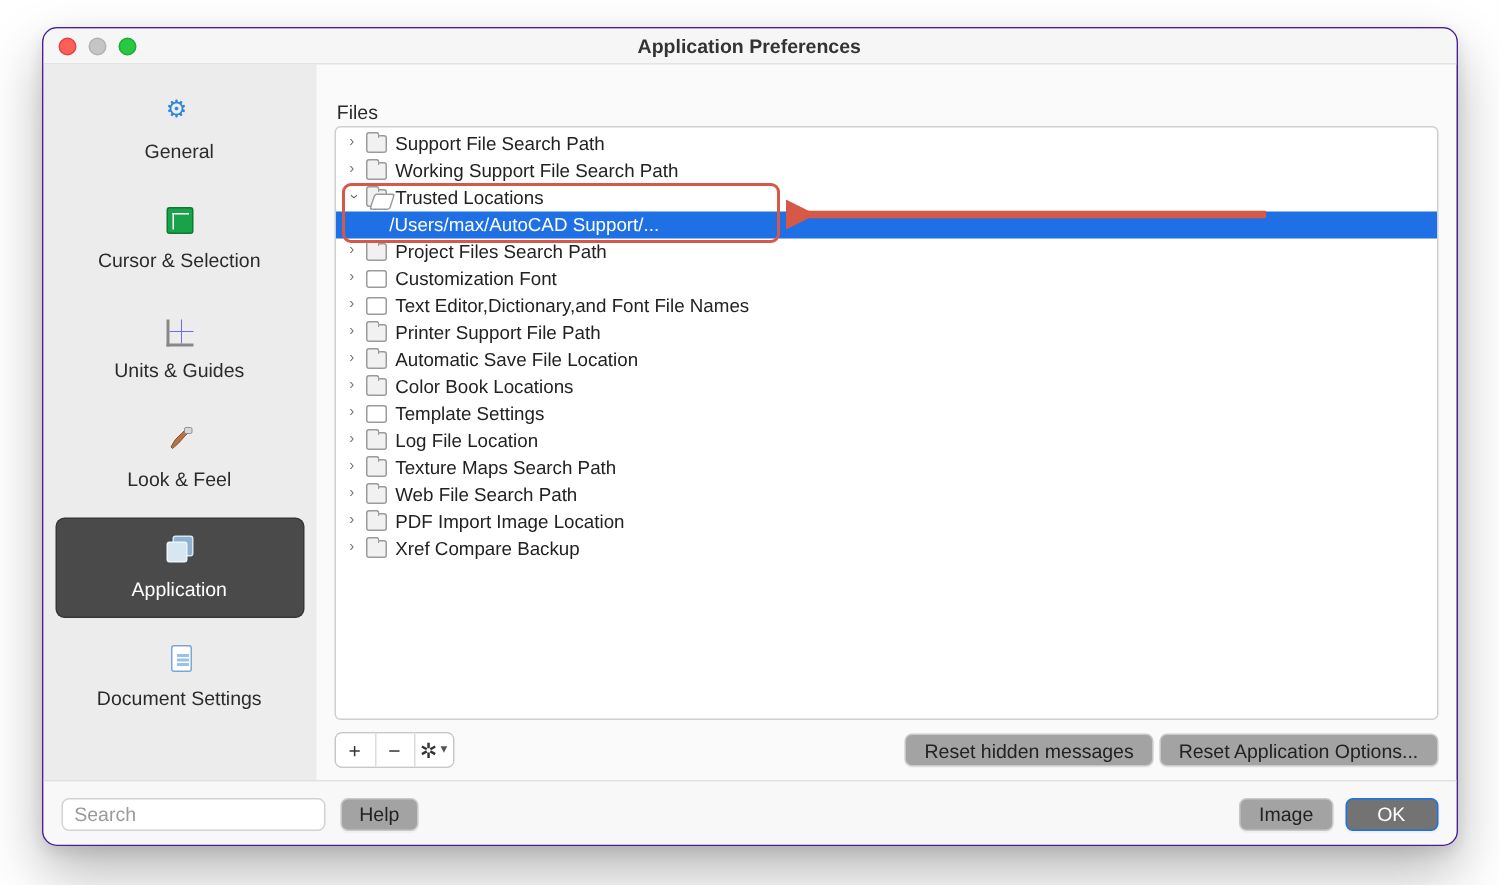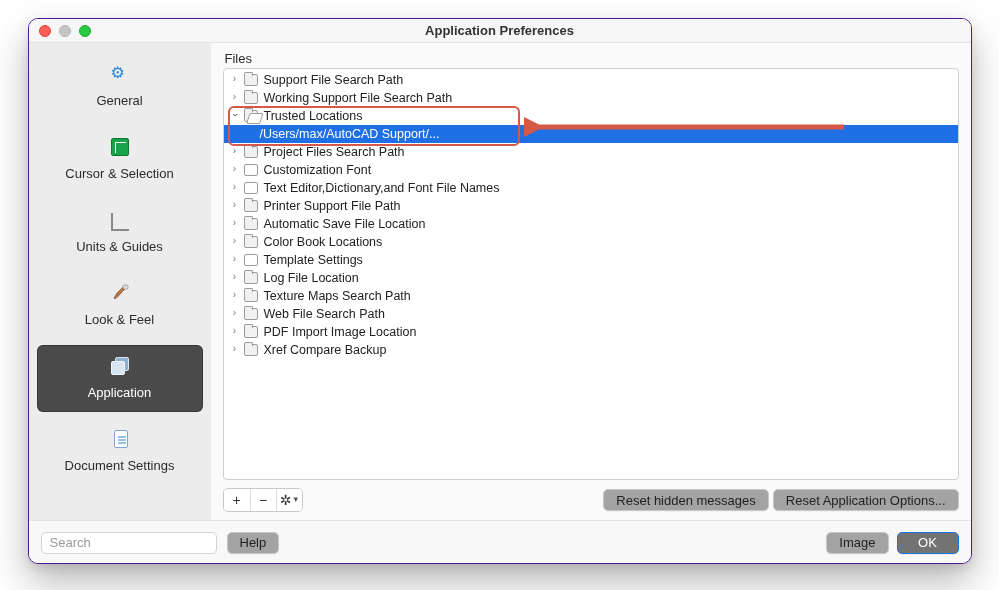--- a/index.html
+++ b/index.html
@@ -23,21 +23,21 @@
   .ico-cursor::after{content:"";position:absolute;left:3px;top:3px;width:10px;height:10px;border-left:1px solid #fff;border-top:1px solid #fff;}
   .ico-units{width:18px;height:14px;top:2px;background:linear-gradient(to top,transparent 49%,#6a6aff 50%,transparent 51%),linear-gradient(to right,transparent 49%,#6a6aff 50%,transparent 51%);border-left:2px solid #888;border-bottom:2px solid #888;}
   .ico-look{width:18px;height:18px;}
   .ico-look svg{width:18px;height:18px;}
   .ico-app{width:18px;height:18px;}
   .ico-app::before{content:"";position:absolute;left:4px;top:0;width:12px;height:12px;background:#cfe2ef;border:1px solid #8fb2d1;border-radius:2px;}
   .ico-app::after{content:"";position:absolute;left:0;top:4px;width:12px;height:12px;background:#e8eff5;border:1px solid #9cbad4;border-radius:2px;}
   .ico-doc{width:14px;height:18px;background:#fff;border:1px solid #7aa8d6;border-radius:2px;margin-left:2px;}
   .ico-doc::before{content:"";position:absolute;left:3px;top:5px;width:8px;height:2px;background:#96c3e8;box-shadow:0 3px 0 #96c3e8,0 6px 0 #96c3e8;}
   .main{flex:1;padding:8px 12px 8px 12px;display:flex;flex-direction:column;}
-  .section-label{font-size:13px;color:#2b2b2b;margin:0 0 2px 2px;}
+  .section-label{font-size:13px;color:#2b2b2b;margin:16px 0 2px 2px;}
   .tree-box{position:relative;flex:1;background:#fff;border:1px solid #cfcfcf;border-radius:4px;overflow:hidden;}
   .tree{position:absolute;left:0;right:0;top:0;bottom:0;overflow:auto;padding-top:2px;}
   .row{display:flex;align-items:center;height:18px;line-height:18px;font-size:12.5px;color:#222;white-space:nowrap;padding-right:8px;}
   .caret{width:14px;text-align:center;font-size:10px;color:#777;transform:translateY(-1px);}
   .caret.exp{transform:rotate(90deg) translateX(-1px);color:#555;}
   .indent0{padding-left:4px;}
   .indent1{}
   .fico{width:14px;height:12px;margin:0 6px 0 2px;flex:0 0 14px;border:1px solid #9b9b9b;border-radius:2px;position:relative;background:#f1f1f1;}
   .fico.folder::before{content:"";position:absolute;left:-1px;top:-3px;width:7px;height:3px;background:#f1f1f1;border:1px solid #9b9b9b;border-bottom:none;border-radius:2px 2px 0 0;}
   .fico.open::after{content:"";position:absolute;left:1px;top:2px;width:12px;height:9px;background:#fff;border:1px solid #9b9b9b;border-radius:2px;transform:skewX(-18deg);transform-origin:bottom left;}

